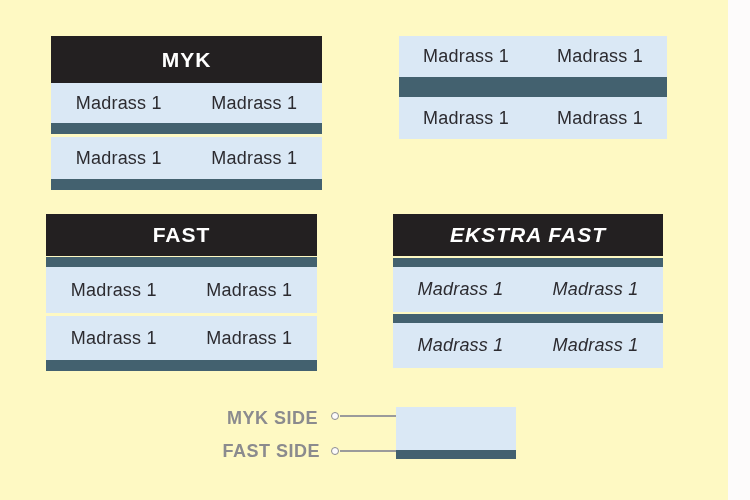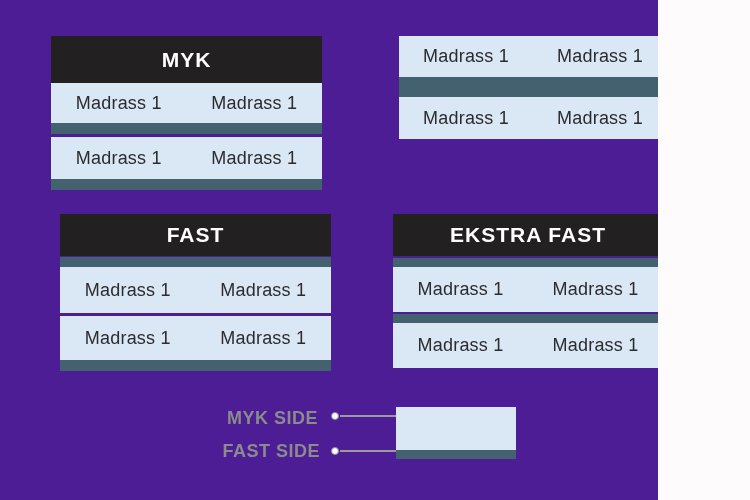--- a/index.html
+++ b/index.html
@@ -1,21 +1,21 @@
 <!DOCTYPE html>
 <html><head>
 <meta charset="utf-8">
 <style>
   html,body { margin:0; padding:0; }
   body {
     width:750px; height:500px;
     background:#fdfbfb;
     font-family:"Liberation Sans", sans-serif;
   }
-  .canvas { position:relative; width:630px; height:500px; background:#4c1d95; overflow:hidden;padding-left:28px; }
+  .canvas { position:relative; width:728px; height:500px; background:#fef9c3; overflow:hidden; }
 
   .panel { position:absolute; }
   .panel-header {
     background:#232021; color:#ffffff;
     font-weight:bold; font-size:21px; letter-spacing:1px;
     display:flex; align-items:center; justify-content:center;
   }
   .mattress-body {
     background:#dae8f5;
     display:flex;
@@ -69,36 +69,36 @@
       <span class="cell">Madrass 1</span>
       <span class="cell">Madrass 1</span>
     </div>
     <div class="stripe" style="height:20px;"></div>
     <div class="mattress-body" style="height:42px;">
       <span class="cell">Madrass 1</span>
       <span class="cell">Madrass 1</span>
     </div>
   </div>
 
-  <div class="panel" style="left:60px; top:214px; width:271px;">
+  <div class="panel" style="left:46px; top:214px; width:271px;">
     <div class="panel-header" style="height:42px;">FAST</div>
     <div class="stripe" style="height:10px; margin-top:1px;"></div>
     <div class="mattress-body" style="height:46px;">
       <span class="cell">Madrass 1</span>
       <span class="cell">Madrass 1</span>
     </div>
     <div class="unit-gap" style="height:3px;"></div>
     <div class="mattress-body" style="height:44px;">
       <span class="cell">Madrass 1</span>
       <span class="cell">Madrass 1</span>
     </div>
     <div class="stripe" style="height:11px;"></div>
   </div>
 
-  <div class="panel" style="left:393px; top:214px; width:270px;">
+  <div class="panel" style="left:393px; top:214px; width:270px;font-style:italic;">
     <div class="panel-header" style="height:42px;">EKSTRA FAST</div>
     <div class="stripe" style="height:9px; margin-top:2px;"></div>
     <div class="mattress-body" style="height:45px;">
       <span class="cell">Madrass 1</span>
       <span class="cell">Madrass 1</span>
     </div>
     <div class="unit-gap" style="height:2px;"></div>
     <div class="stripe" style="height:9px;"></div>
     <div class="mattress-body" style="height:45px;">
       <span class="cell">Madrass 1</span>

